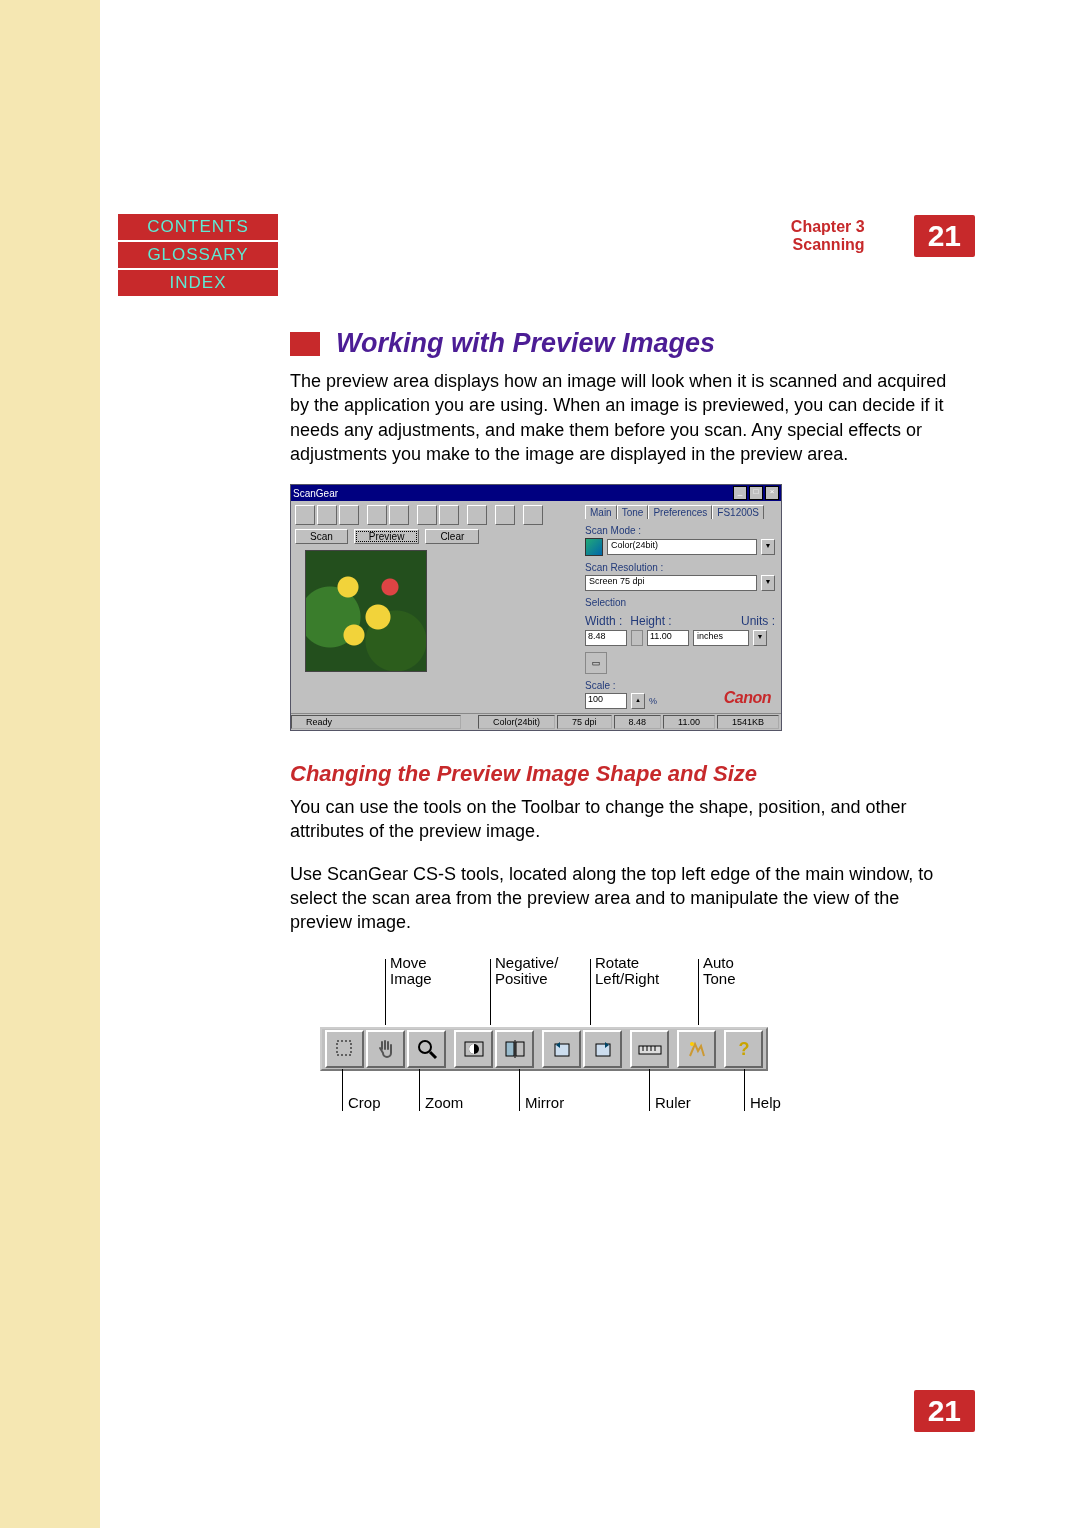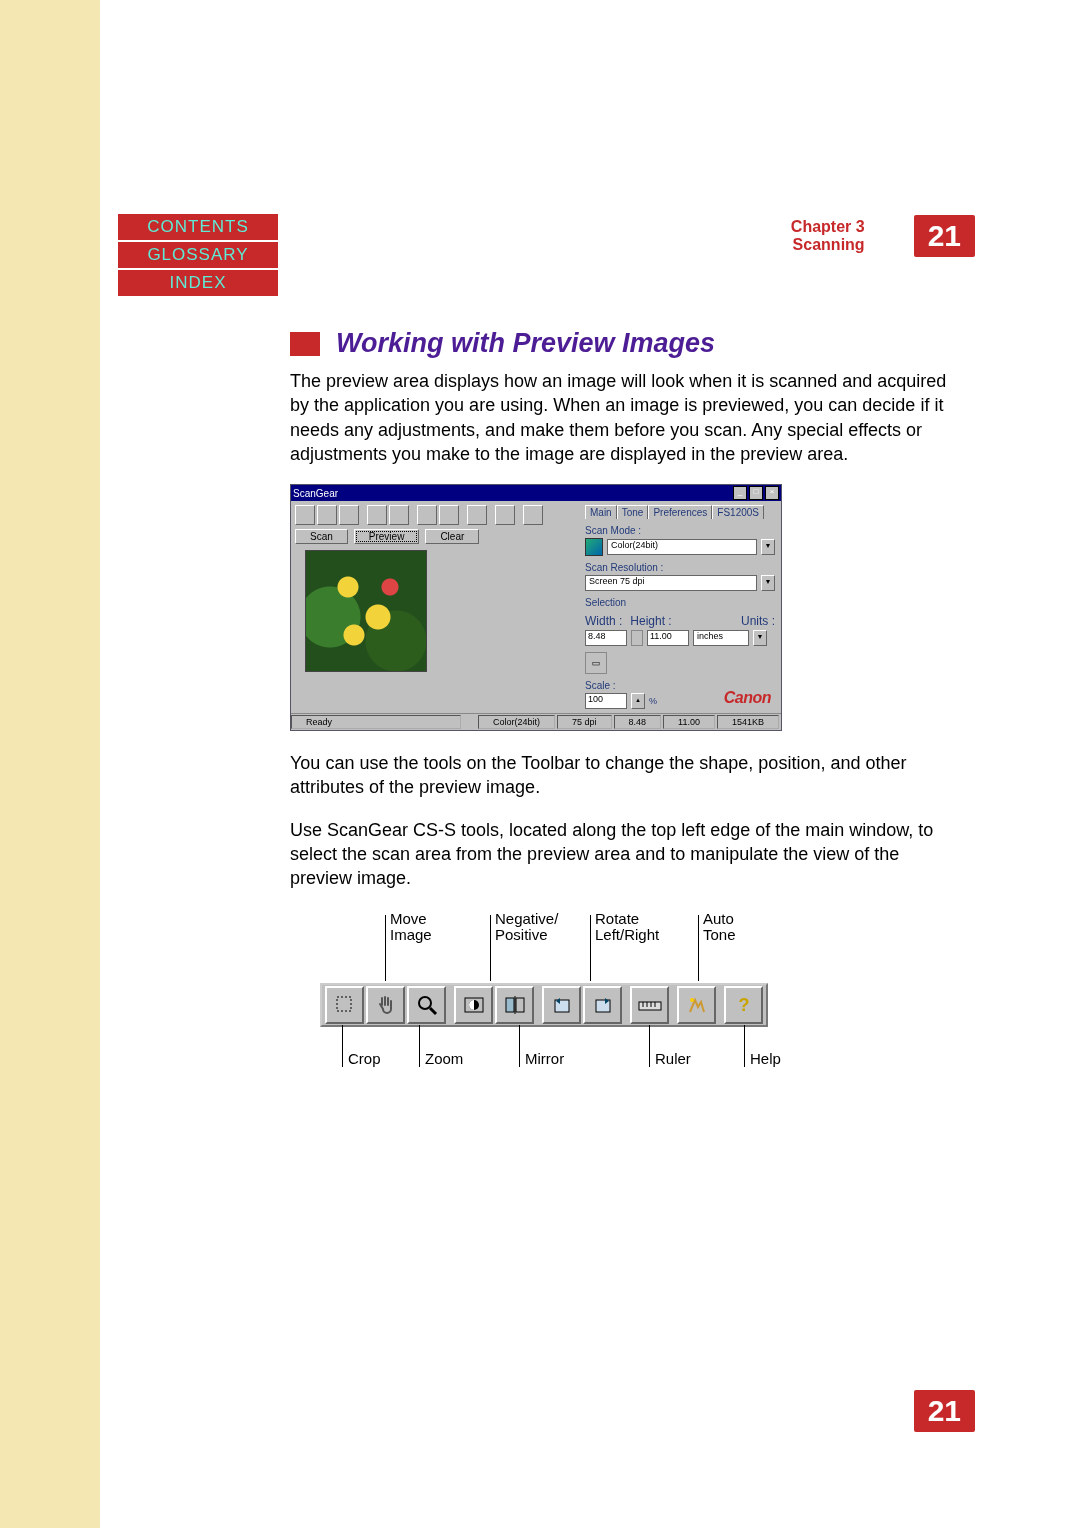--- a/index.html
+++ b/index.html
@@ -473,20 +473,21 @@
         <div class="cell" style="width:140px">Ready</div>
         <div class="spacer"></div>
         <div class="cell">Color(24bit)</div>
         <div class="cell">75 dpi</div>
         <div class="cell">8.48</div>
         <div class="cell">11.00</div>
         <div class="cell">1541KB</div>
       </div>
     </div>
 
+    <div class="heading2">Changing the Preview Image Shape and Size</div>
     <div class="para">You can use the tools on the Toolbar to change the shape, position, and other attributes of the preview image.</div>
 
     <div class="para">Use ScanGear CS-S tools, located along the top left edge of the main window, to select the scan area from the preview area and to manipulate the view of the preview image.</div>
 
     <div class="diagram">
 
       <div class="diag-label" style="left:70px;top:0;white-space:pre">Move
 Image</div>
       <div class="diag-label" style="left:175px;top:0;white-space:pre">Negative/
 Positive</div>

